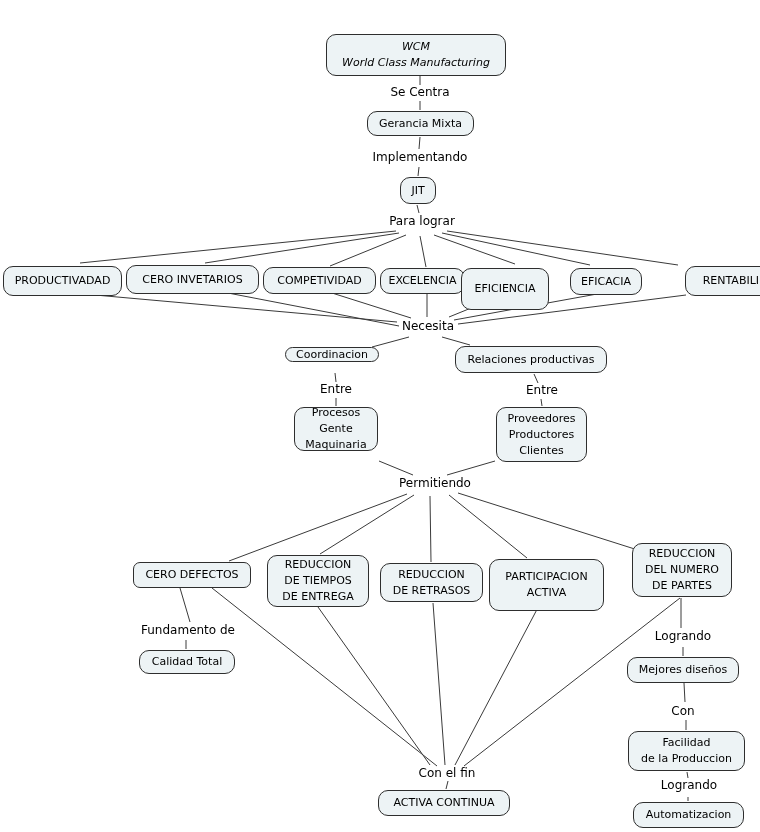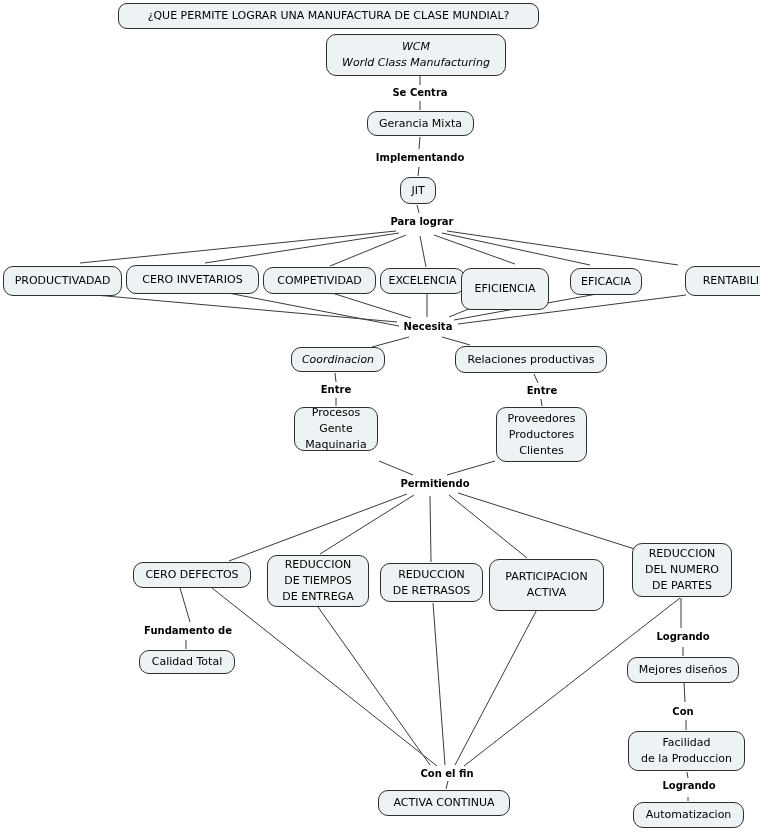--- a/index.html
+++ b/index.html
@@ -26,25 +26,24 @@
     font-size: 11px;
     line-height: 16px;
     color: #000000;
     white-space: pre-line;
     padding: 1px 4px;
   }
   .node.big { border-radius: 9px; }
   .elabel {
     position: absolute;
     transform: translateX(-50%);
-    font-size: 10px;
+    font-size: 12px;
     line-height: 13px;
     color: #000000;
     white-space: nowrap;
-    font-weight: bold;
   }
 </style>
 </head>
 <body>
 
 <div id="stage">
 
   <svg id="wires" viewBox="0 0 760 832" xmlns="http://www.w3.org/2000/svg">
 
     <line x1="420" y1="76" x2="420" y2="85"></line>
@@ -98,41 +97,40 @@
     <line x1="681" y1="598" x2="681" y2="628"></line>
     <line x1="683" y1="647" x2="683" y2="656"></line>
     <line x1="684" y1="683" x2="685" y2="702"></line>
     <line x1="686" y1="720" x2="686" y2="730"></line>
     <line x1="687" y1="772" x2="688" y2="778"></line>
     <line x1="688" y1="797" x2="688" y2="801"></line>
 
     <line x1="448" y1="781" x2="446" y2="789"></line>
   </svg>
 
-  <div class="node big" style="left:118px; top:3px;   width:421px; height:26px;">¿QUE PERMITE LOGRAR UNA MANUFACTURA DE CLASE MUNDIAL?</div>
   <div class="node" style="left:326px; top:34px;  width:180px; height:42px;font-style:italic;">WCM
 World Class Manufacturing</div>
   <div class="node" style="left:367px; top:111px; width:107px; height:25px;">Gerancia Mixta</div>
   <div class="node" style="left:400px; top:177px; width:36px;  height:27px;">JIT</div>
   <div class="node" style="left:3px;   top:266px; width:119px; height:30px;">PRODUCTIVADAD</div>
   <div class="node" style="left:126px; top:265px; width:133px; height:29px;">CERO INVETARIOS</div>
   <div class="node" style="left:263px; top:267px; width:113px; height:27px;">COMPETIVIDAD</div>
   <div class="node" style="left:380px; top:268px; width:85px;  height:26px;">EXCELENCIA</div>
   <div class="node" style="left:461px; top:268px; width:88px;  height:42px;">EFICIENCIA</div>
   <div class="node" style="left:570px; top:268px; width:72px;  height:27px;">EFICACIA</div>
   <div class="node" style="left:685px; top:266px; width:116px; height:30px;">RENTABILIDAD</div>
-  <div class="node" style="left:291px; top:347px; width:94px;  height:25px;font-style:italic;">Coordinacion</div>
+  <div class="node" style="left:285px; top:347px; width:94px;  height:15px;">Coordinacion</div>
   <div class="node" style="left:455px; top:346px; width:152px; height:27px;">Relaciones productivas</div>
   <div class="node" style="left:294px; top:407px; width:84px;  height:44px;">Procesos
 Gente
 Maquinaria</div>
   <div class="node" style="left:496px; top:407px; width:91px;  height:55px;">Proveedores
 Productores
 Clientes</div>
-  <div class="node" style="left:133px; top:562px; width:118px; height:26px;">CERO DEFECTOS</div>
+  <div class="node" style="left:133px; top:562px; width:118px; height:26px;border-radius:7px;">CERO DEFECTOS</div>
   <div class="node" style="left:267px; top:555px; width:102px; height:52px;">REDUCCION
 DE TIEMPOS
 DE ENTREGA</div>
   <div class="node" style="left:380px; top:563px; width:103px; height:39px;">REDUCCION
 DE RETRASOS</div>
   <div class="node" style="left:489px; top:559px; width:115px; height:52px;">PARTICIPACION
 ACTIVA</div>
   <div class="node" style="left:632px; top:543px; width:100px; height:54px;">REDUCCION
 DEL NUMERO
 DE PARTES</div>

